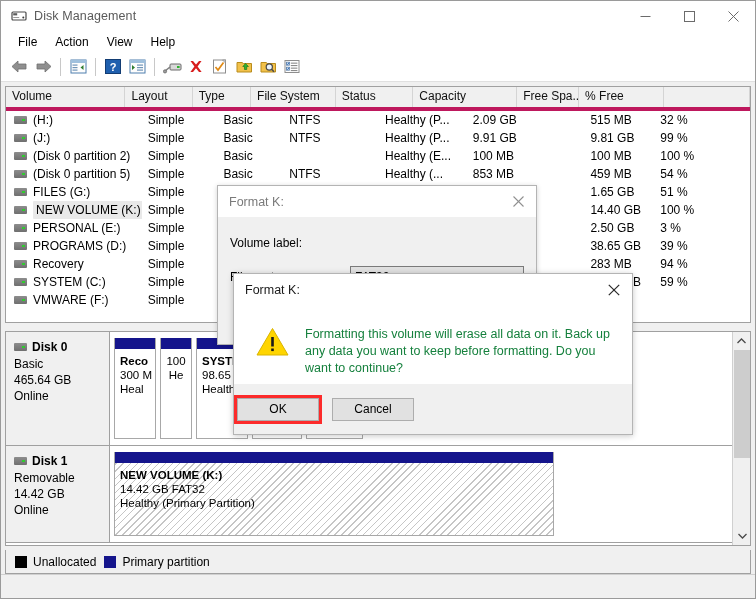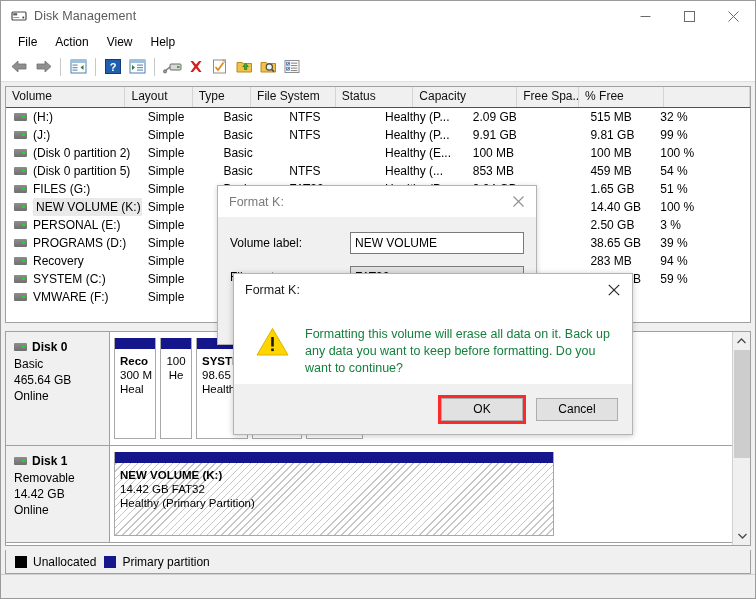--- a/index.html
+++ b/index.html
@@ -105,21 +105,21 @@
     width: 746px; height: 237px;
     background: #ffffff;
     border: 1px solid #a0a0a0;
     box-sizing: border-box;
     overflow: hidden;
   }
   .vol-header {
     display: flex;
     height: 20px;
     background: #eab308;
-    border-bottom: 1px solid #be185d;
+    border-bottom: 4px solid #be185d;
   }
   .vh-cell {
     font-size: 12px;
     color: #111;
     padding-left: 6px;
     line-height: 19px;
     border-right: 1px solid #d4d4d4;
     box-sizing: border-box;
     overflow: hidden;
     white-space: nowrap;
@@ -406,21 +406,20 @@
     font-size: 12.5px;
     line-height: 17px;
     color: #15803d;
     padding-top: 1px;
   }
   .confirm-footer {
     height: 50px;
     background: #f0f0f0;
     display: flex;
     align-items: center;
-    justify-content: flex-end;
     padding-right: 14px;
     box-sizing: border-box;
     gap: 10px;
   }
   .btn {
     width: 82px; height: 23px;
     background: #e1e1e1;
     border: 1px solid #adadad;
     box-sizing: border-box;
     font-size: 12px;
@@ -838,21 +837,20 @@
       <span class="dlg-close">
         <svg width="11" height="11" viewBox="0 0 11 11">
             <line x1="0.5" y1="0.5" x2="10.5" y2="10.5" stroke="#909090" stroke-width="1.1"></line>
             <line x1="10.5" y1="0.5" x2="0.5" y2="10.5" stroke="#909090" stroke-width="1.1"></line>
           </svg>
       </span>
     </div>
     <div class="fmt-body">
       <div class="fmt-row">
         <span class="fmt-label">Volume label:</span>
-        <span class="fmt-input" title="">NEW VOLUME</span>
       </div>
       <div class="fmt-row">
         <span class="fmt-label">File system:</span>
         <span class="fmt-select">
           <span>FAT32</span>
           <span class="chev">
             <svg width="10" height="6" viewBox="0 0 10 6">
                 <path d="M0.8 1 L5 5 L9.2 1" fill="none" stroke="#3a3a3a" stroke-width="1.2"></path>
               </svg>
           </span>

